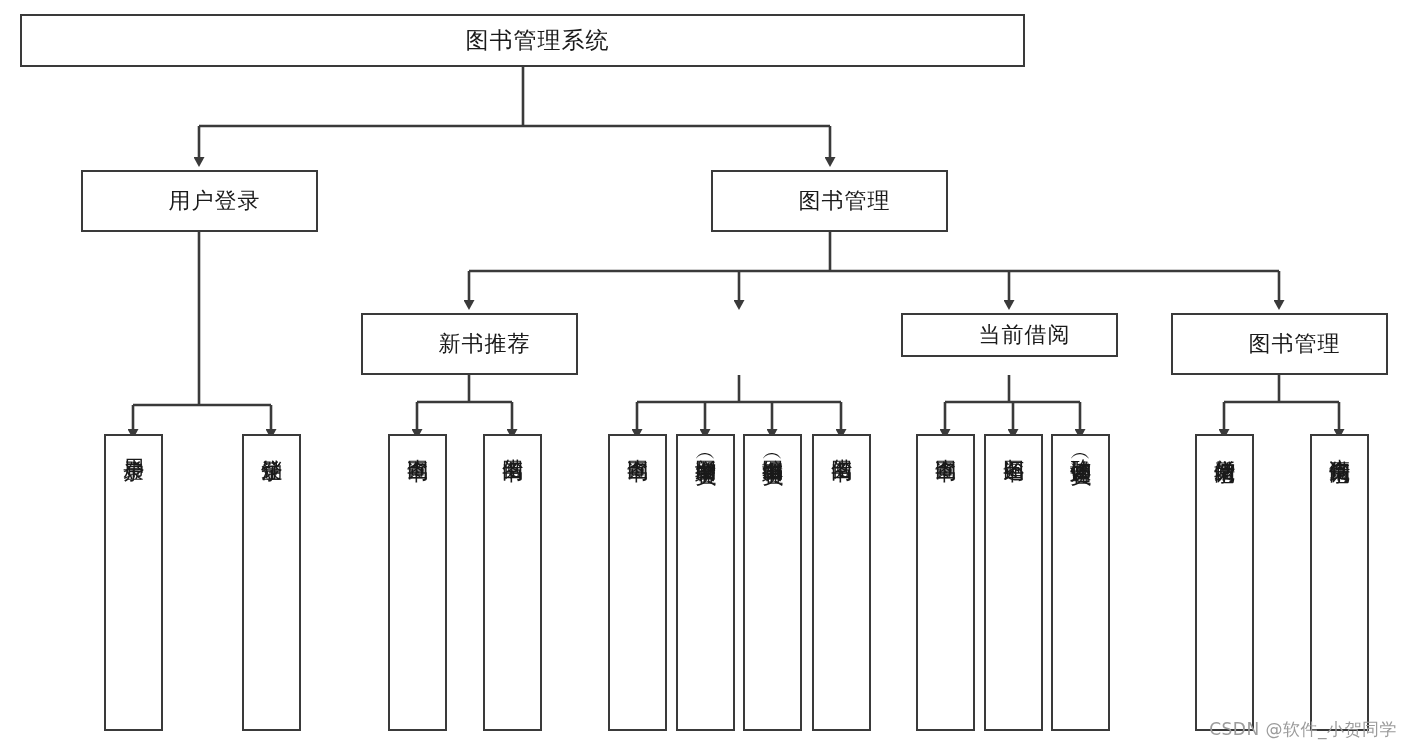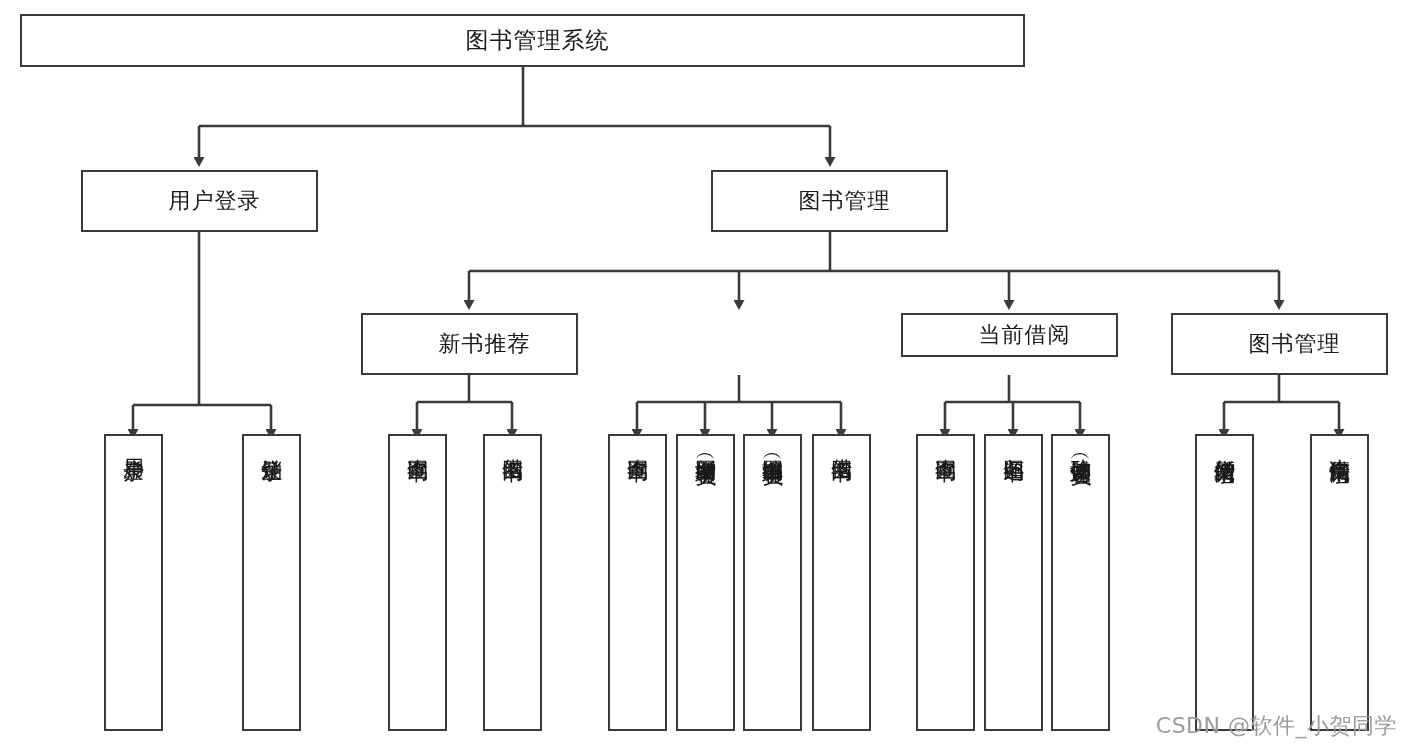--- a/index.html
+++ b/index.html
@@ -58,21 +58,21 @@
     text-orientation: upright;
     line-height: 1.06;
     letter-spacing: 1px;
     white-space: nowrap;
     display: block;
   }
   .watermark {
     position: absolute;
     right: 8px;
     bottom: 6px;
-    font-size: 22px;
+    font-size: 17px;
     color: #9b9b9b;
     letter-spacing: 0.5px;
     white-space: nowrap;
     z-index: 5;
   }
 </style>
 </head>
 <body>
 
 <div id="canvas">

